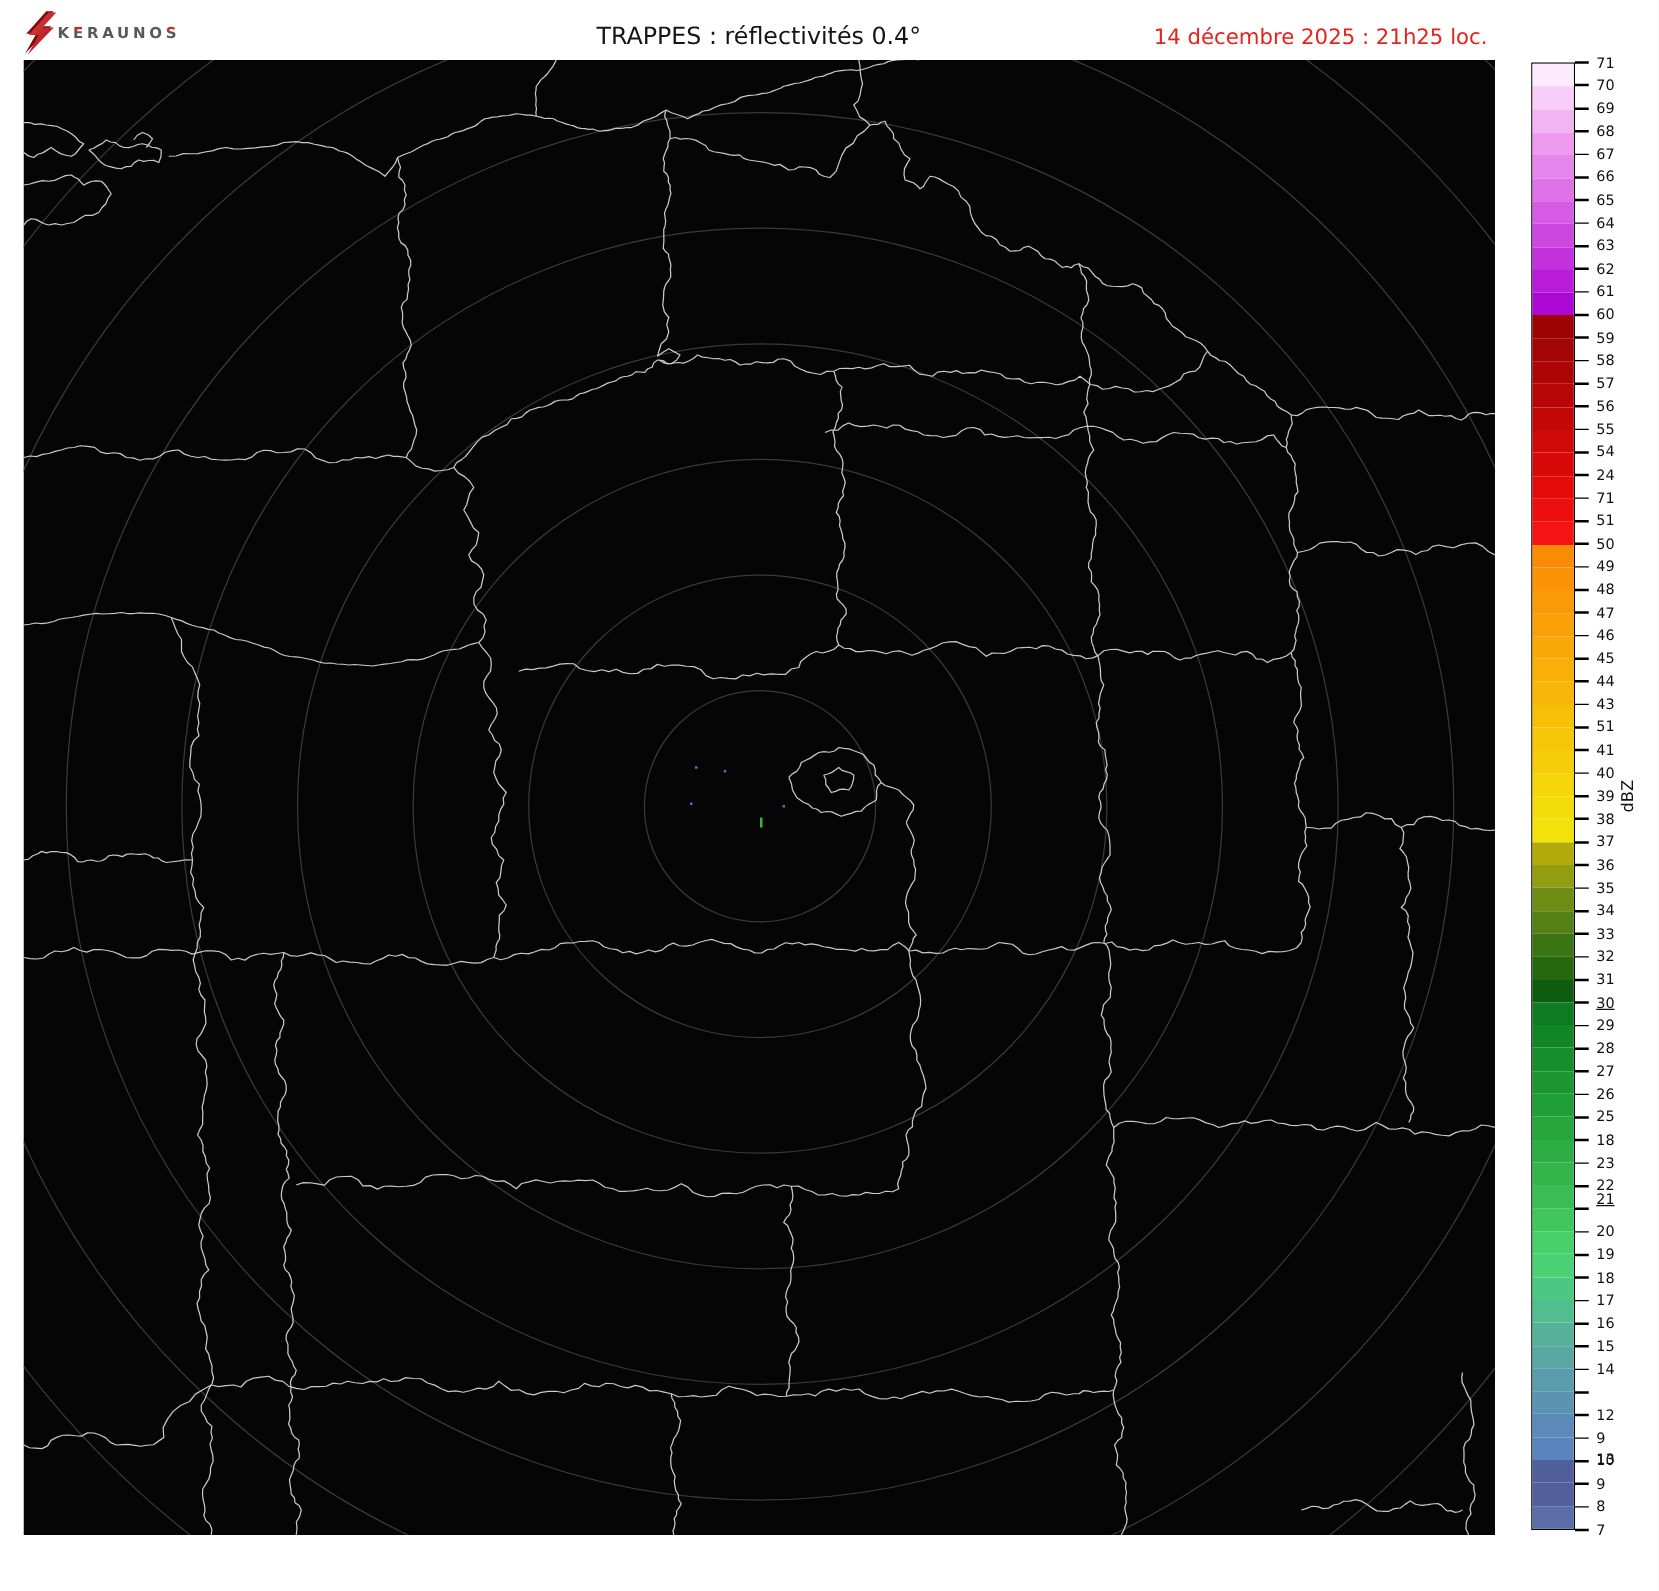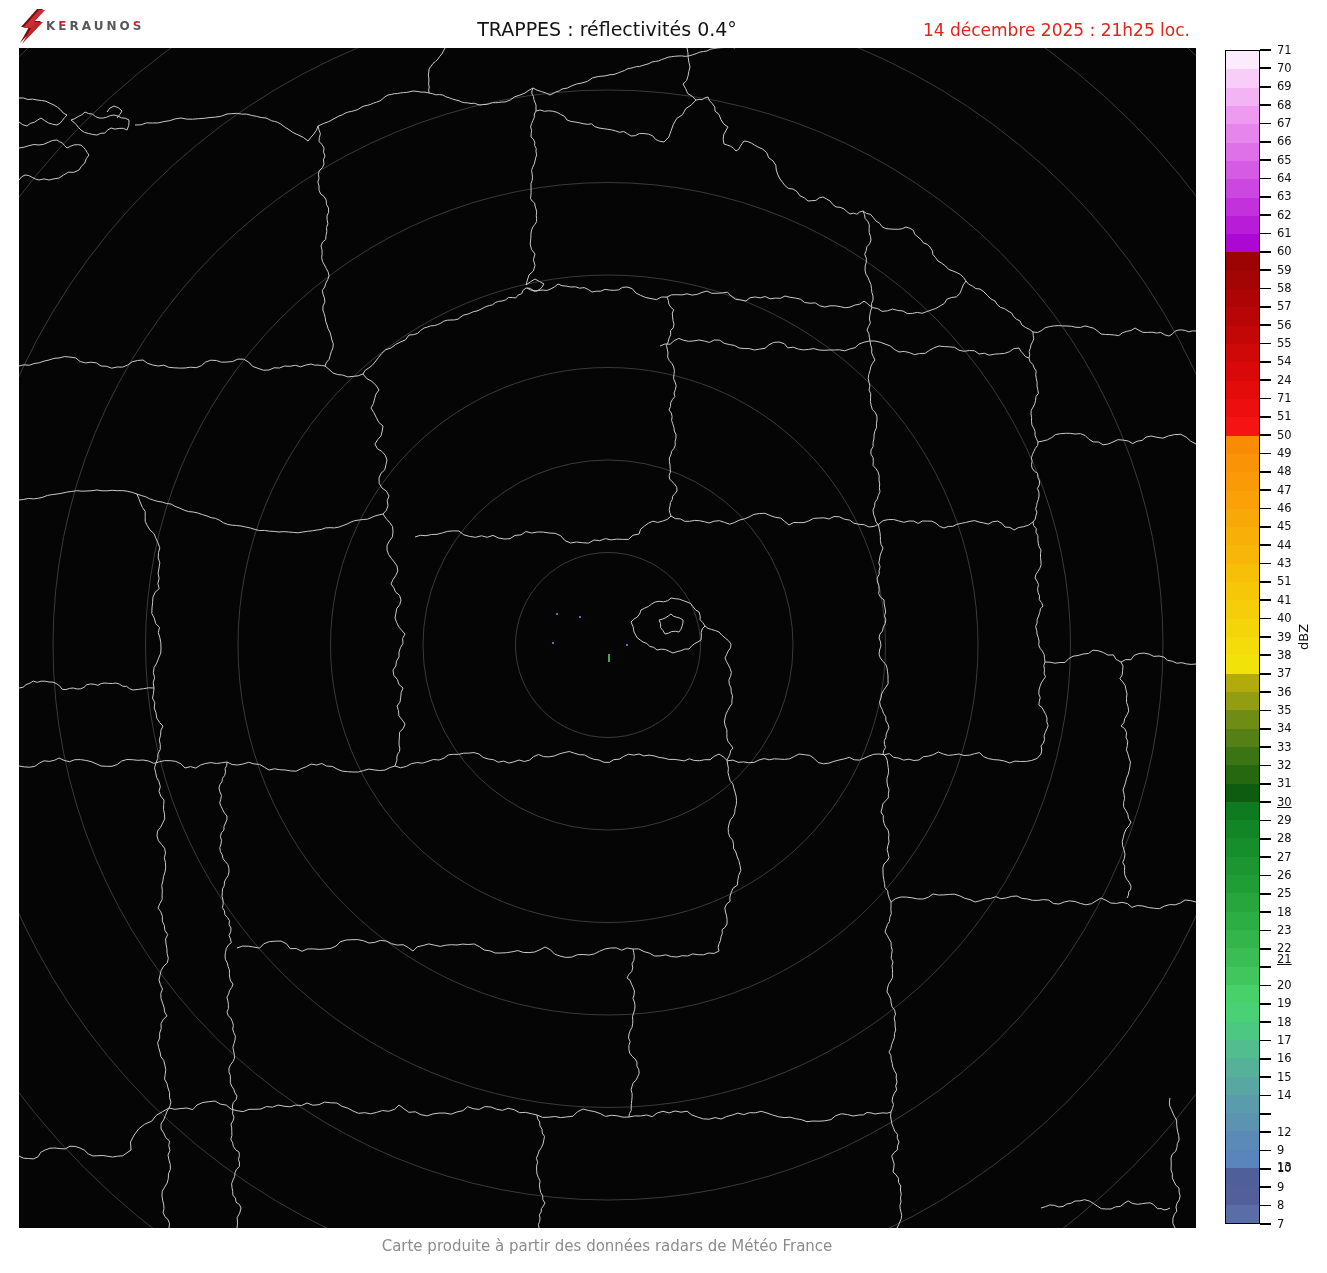--- a/index.html
+++ b/index.html
@@ -321,15 +321,14 @@
       <div class="cb-lab" style="top: 1113.47px;">10</div>
       <div class="cb-tick" style="top: 1136.46px;"></div>
       <div class="cb-lab" style="top: 1131.81px;">9</div>
       <div class="cb-tick" style="top: 1154.81px;"></div>
       <div class="cb-lab" style="top: 1150.16px;">8</div>
       <div class="cb-tick" style="top: 1173.15px;"></div>
       <div class="cb-lab" style="top: 1168.5px;">7</div>
     </div>
   <div class="cb-unit">dBZ</div>
 
-  <div class="caption">Carte produite à partir des données radars de Météo France</div>
 
 </div>
 
 </body></html>

